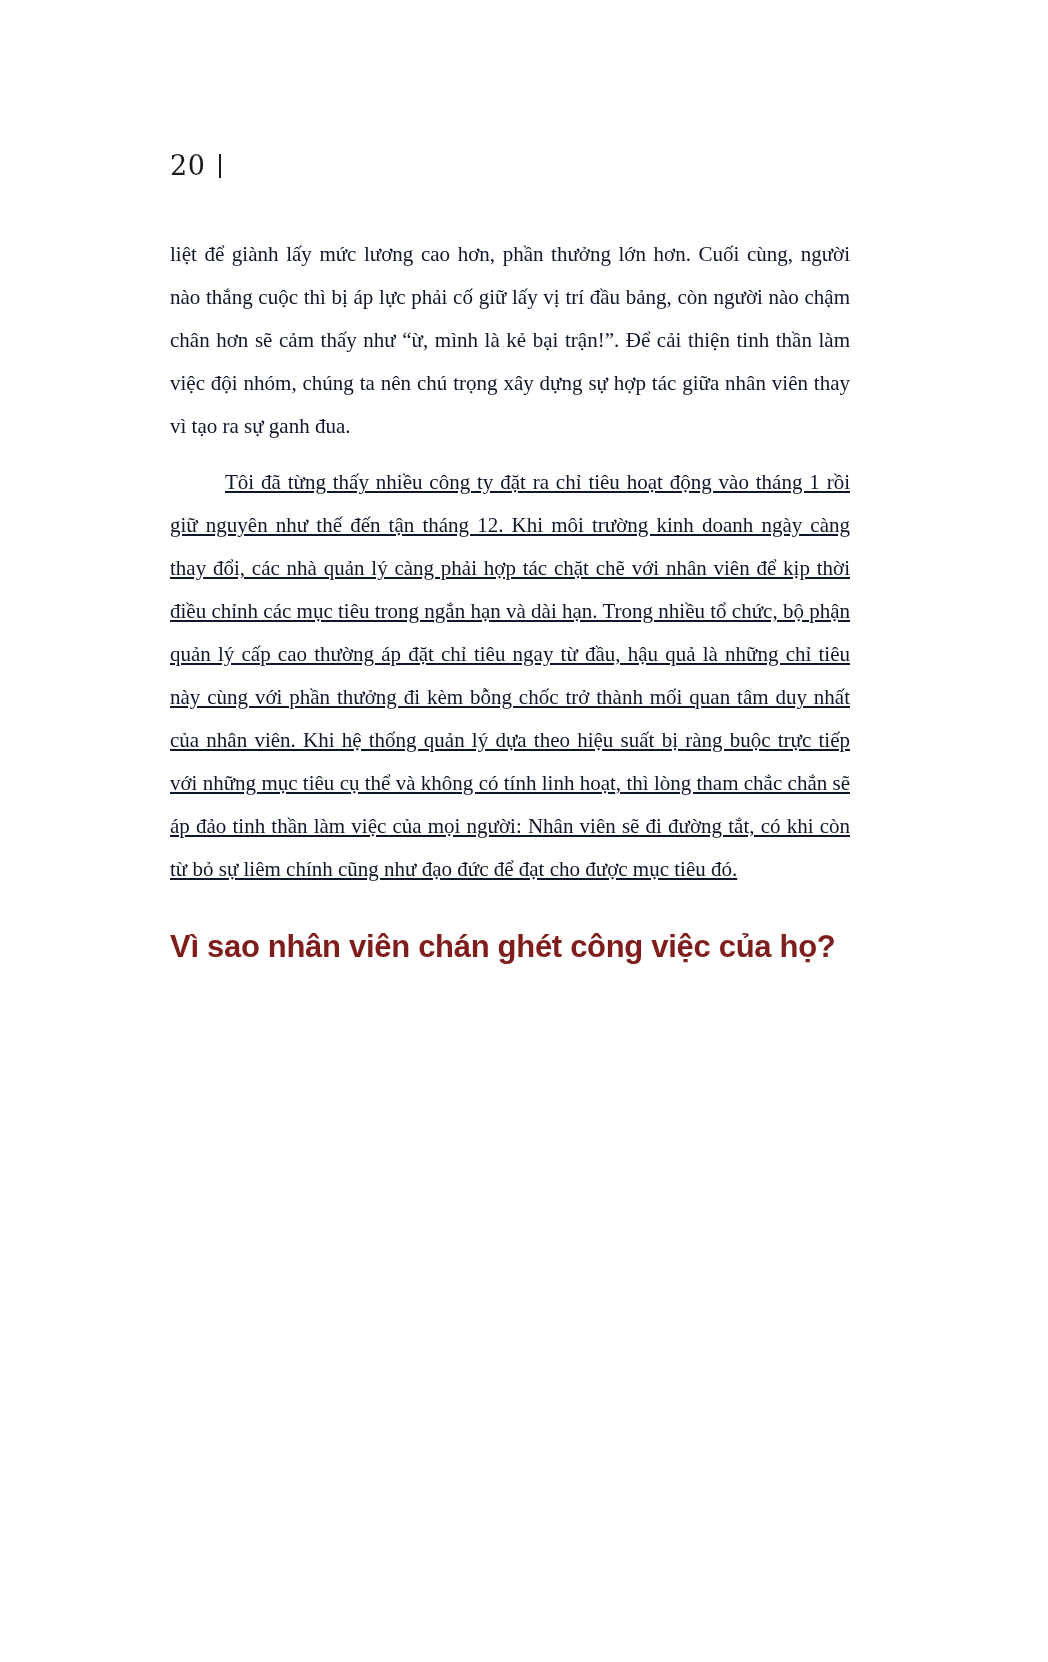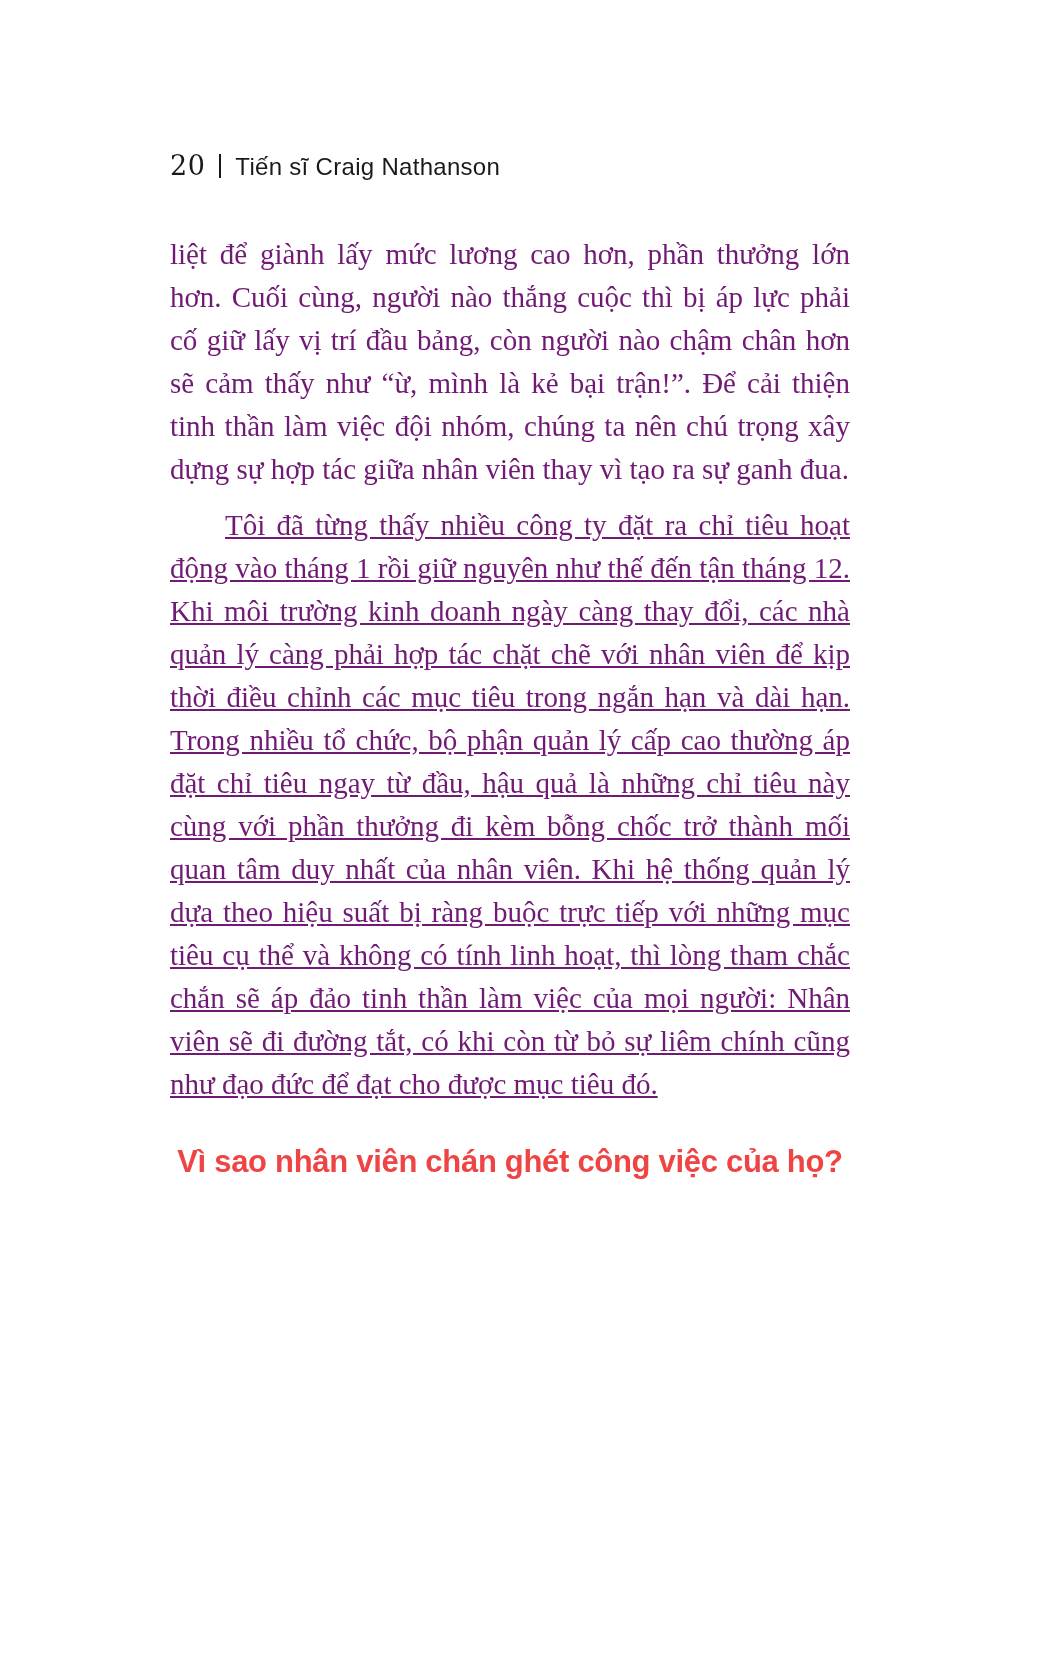--- a/index.html
+++ b/index.html
@@ -36,49 +36,47 @@
     background: #1a1a1a;
     align-self: center;
   }
   .author-name {
     font-size: 24px;
     color: #1a1a1a;
     font-family: "Liberation Sans", sans-serif;
     letter-spacing: 0.3px;
   }
   .body-paragraph {
-    font-size: 29px;
+    font-size: 21px;
     line-height: 43px;
     text-align: justify;
     margin: 0 0 13px 0;
-    color: #701a75;
+    color: #0f172a;
   }
   .body-paragraph.indented {
     text-indent: 55px;
     text-decoration: underline;
   }
   .section-heading {
     font-family: "Liberation Sans", "DejaVu Sans", sans-serif;
     font-weight: 700;
     font-size: 31px;
     letter-spacing: -0.3px;
-    color: #ef4444;
+    color: #7f1d1d;
     margin: 38px 0 28px 0;
-    text-align: center;
   }
 </style>
 </head>
 <body>
 
 <div class="page">
 
   <div class="page-header">
     <span class="page-number">20</span>
     <span class="header-divider"></span>
-    <span class="author-name">Tiến sĩ Craig Nathanson</span>
   </div>
 
   <p class="body-paragraph">liệt để giành lấy mức lương cao hơn, phần thưởng lớn hơn. Cuối cùng, người nào thắng cuộc thì bị áp lực phải cố giữ lấy vị trí đầu bảng, còn người nào chậm chân hơn sẽ cảm thấy như “ừ, mình là kẻ bại trận!”. Để cải thiện tinh thần làm việc đội nhóm, chúng ta nên chú trọng xây dựng sự hợp tác giữa nhân viên thay vì tạo ra sự ganh đua.</p>
 
   <p class="body-paragraph indented">Tôi đã từng thấy nhiều công ty đặt ra chỉ tiêu hoạt động vào tháng 1 rồi giữ nguyên như thế đến tận tháng 12. Khi môi trường kinh doanh ngày càng thay đổi, các nhà quản lý càng phải hợp tác chặt chẽ với nhân viên để kịp thời điều chỉnh các mục tiêu trong ngắn hạn và dài hạn. Trong nhiều tổ chức, bộ phận quản lý cấp cao thường áp đặt chỉ tiêu ngay từ đầu, hậu quả là những chỉ tiêu này cùng với phần thưởng đi kèm bỗng chốc trở thành mối quan tâm duy nhất của nhân viên. Khi hệ thống quản lý dựa theo hiệu suất bị ràng buộc trực tiếp với những mục tiêu cụ thể và không có tính linh hoạt, thì lòng tham chắc chắn sẽ áp đảo tinh thần làm việc của mọi người: Nhân viên sẽ đi đường tắt, có khi còn từ bỏ sự liêm chính cũng như đạo đức để đạt cho được mục tiêu đó.</p>
 
   <h2 class="section-heading">Vì sao nhân viên chán ghét công việc của họ?</h2>
 
 
 </div>

